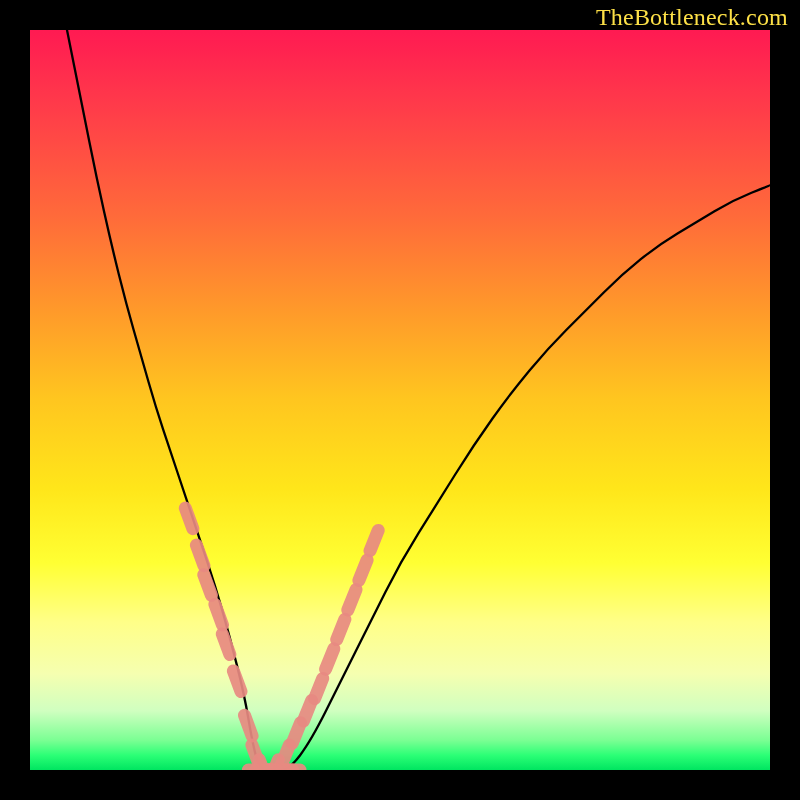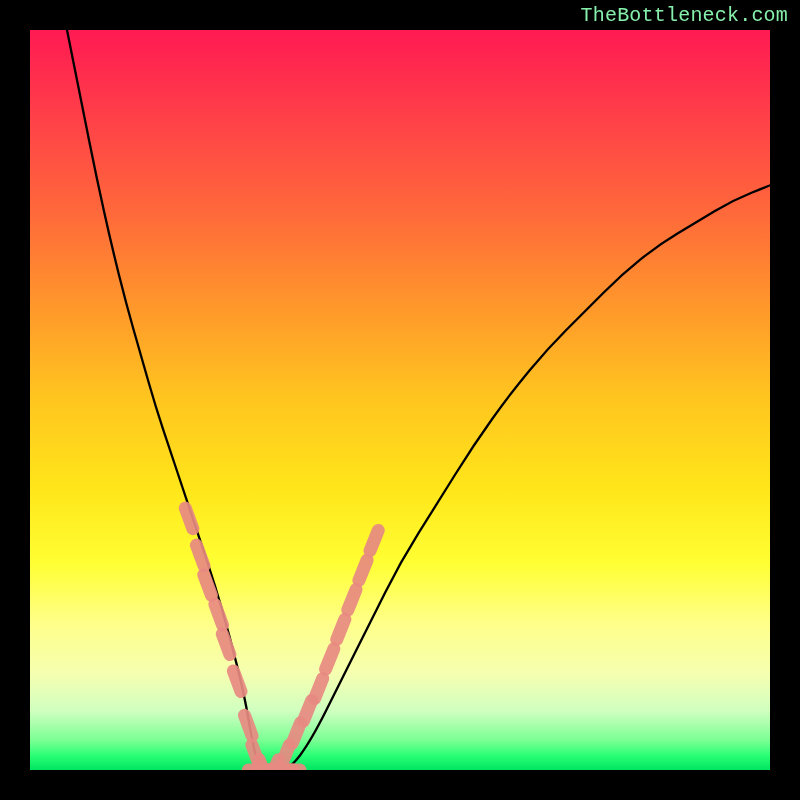--- a/index.html
+++ b/index.html
@@ -12,23 +12,23 @@
   }
   .chart-container {
     position: relative;
     width: 800px;
     height: 800px;
   }
   .watermark {
     position: absolute;
     top: 4px;
     right: 12px;
-    font-family: Liberation Mono, monospace;
-    font-size: 20px;
-    color: #86efac;
+    font-family: Liberation Serif, serif;
+    font-size: 24px;
+    color: #fde047;
     font-weight: 500;
     letter-spacing: 0.2px;
     z-index: 10;
   }
   .plot-area {
     position: absolute;
     left: 30px;
     top: 30px;
     width: 740px;
     height: 740px;

